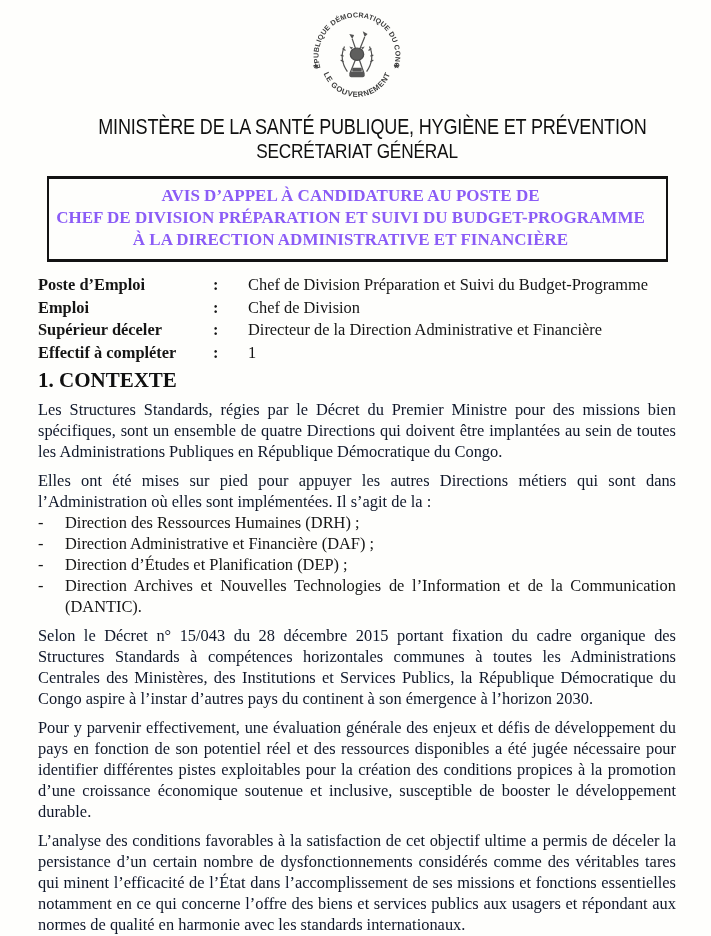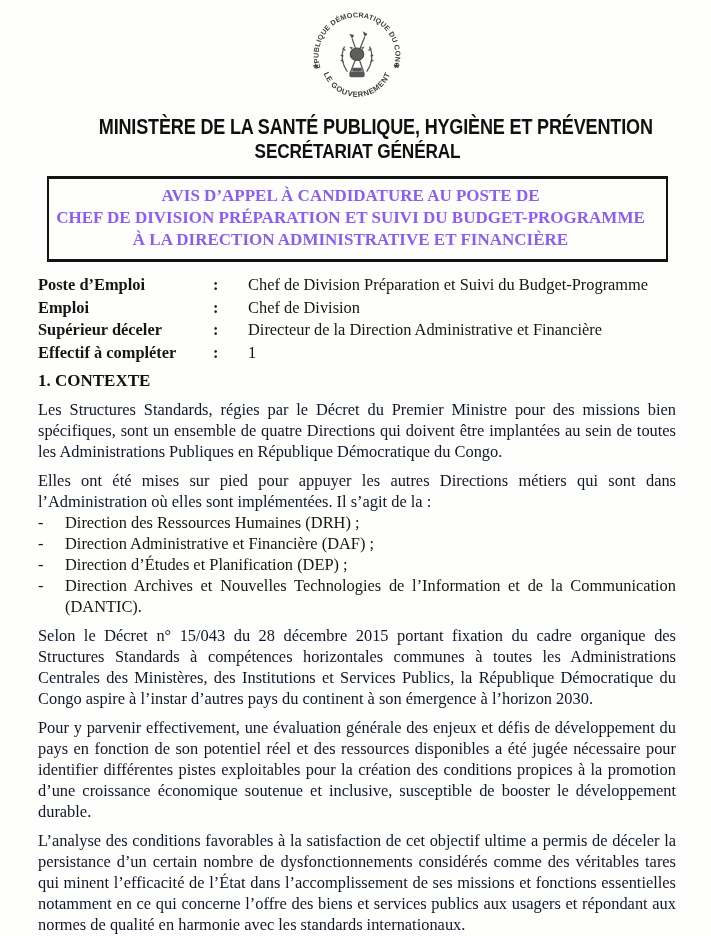--- a/index.html
+++ b/index.html
@@ -21,21 +21,21 @@
   .seal-text {
     font-family: "Liberation Sans", sans-serif;
     font-weight: bold;
     fill: #232323;
   }
   
   .ministry-header {
     margin-top: 7px;
     text-align: center;
     font-family: "Liberation Sans", sans-serif;
-    font-weight: bold;
+    font-weight: normal;
     color: #101010;
     line-height: 24px;
   }
   .ministry-header .cond {
     display: inline-block;
     transform: scaleX(0.82);
     transform-origin: 50% 50%;
     white-space: nowrap;
     letter-spacing: -0.2px;
   }
@@ -60,21 +60,21 @@
     grid-template-columns: 159px 16px 1fr;
     column-gap: 16px;
     font-size: 16.4px;
     line-height: 22.6px;
   }
   .field-label, .field-sep { font-weight: bold; }
   .field-value { padding-left: 3px; }
   
   .section-heading {
     margin: 6px 0 0 0;
-    font-size: 17px;
+    font-size: 21px;
     font-weight: bold;
     line-height: 21px;
     color: #101010;
   }
   .para {
     margin: 8px 0 0 0;
     font-size: 16.4px;
     line-height: 21px;
     text-align: justify;
     color: #0f172a;

